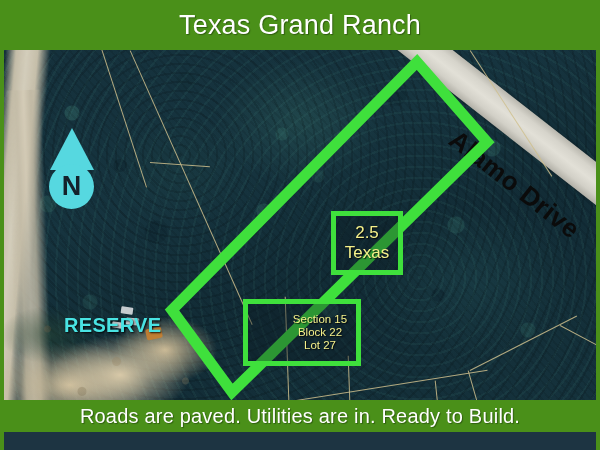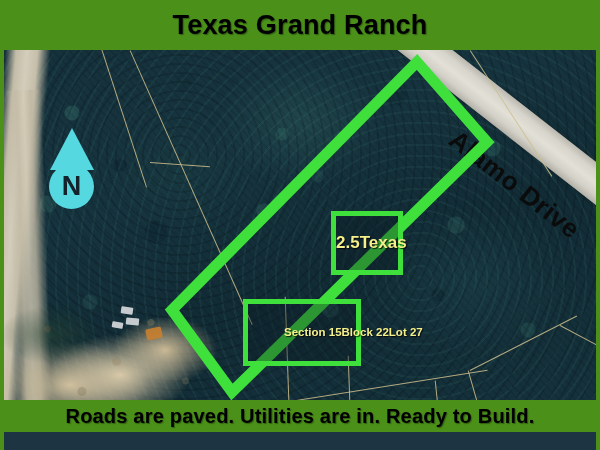--- a/index.html
+++ b/index.html
@@ -14,22 +14,22 @@
   
   .banner{
     position:absolute;left:0;width:600px;
     background:#4a9019;
     display:flex;align-items:center;justify-content:center;
     z-index:40;
   }
   #title-banner{top:0;height:50px;}
   #footer-banner{top:400px;height:32px;}
   .banner-text{
-    color:#000000;
-    font-weight:bold;
+    color:#ffffff;
+    font-weight:normal;
     letter-spacing:.2px;
     text-shadow:1px 1px 1px rgba(0,0,0,.35);
     white-space:nowrap;
   }
   #title-text{font-size:27px;}
   #footer-text{font-size:20px;}
 
   
   .frame-edge{position:absolute;background:#4a9019;z-index:39;}
   #frame-left{left:0;top:0;width:4px;height:450px;}
@@ -154,22 +154,22 @@
   .lotline{position:absolute;background:#cfc08d;height:1.4px;transform-origin:left center;opacity:.85;z-index:6;}
 
   
   #parcel-svg{position:absolute;left:0;top:0;width:600px;height:350px;z-index:20;pointer-events:none;}
 
   
   .label-box{
     position:absolute;z-index:25;
     border:5px solid #3fe03c;
     background:rgba(12,30,38,.38);
-    display:flex;flex-direction:row;align-items:center;justify-content:space-between;
-    color:#f5f08a;font-weight:bold;
+    display:flex;flex-direction:column;align-items:center;justify-content:center;
+    color:#f5f08a;font-weight:normal;
     text-shadow:1px 1px 1px rgba(0,0,0,.8);
     line-height:1.15;
   }
   #acres-box{left:331px;top:161px;width:62px;height:54px;font-size:17px;}
   #lot-box{left:243px;top:249px;width:72px;height:57px;font-size:11.5px;padding-left:36px;}
   .lot-line{display:block;white-space:nowrap;}
 
   #reserve-label{
     position:absolute;left:64px;top:264px;z-index:25;
     color:#49e3e3;font-weight:bold;font-size:20px;
@@ -232,20 +232,21 @@
 
     <svg id="parcel-svg" viewBox="0 0 600 350">
       <polygon id="parcel-poly" points="417,12 487,92 232,342 172,260" fill="none" stroke="#3fe03c" stroke-width="11" stroke-linejoin="miter"></polygon>
     </svg>
 
     <div id="compass">
       <div id="compass-arrow"></div>
       <div id="compass-circle">N</div>
     </div>
 
+    <div id="reserve-label">RESERVE</div>
 
     <div id="acres-box" class="label-box">
       <span class="lot-line">2.5</span>
       <span class="lot-line">Texas</span>
     </div>
 
     <div id="lot-box" class="label-box">
       <span class="lot-line">Section 15</span>
       <span class="lot-line">Block 22</span>
       <span class="lot-line">Lot 27</span>

